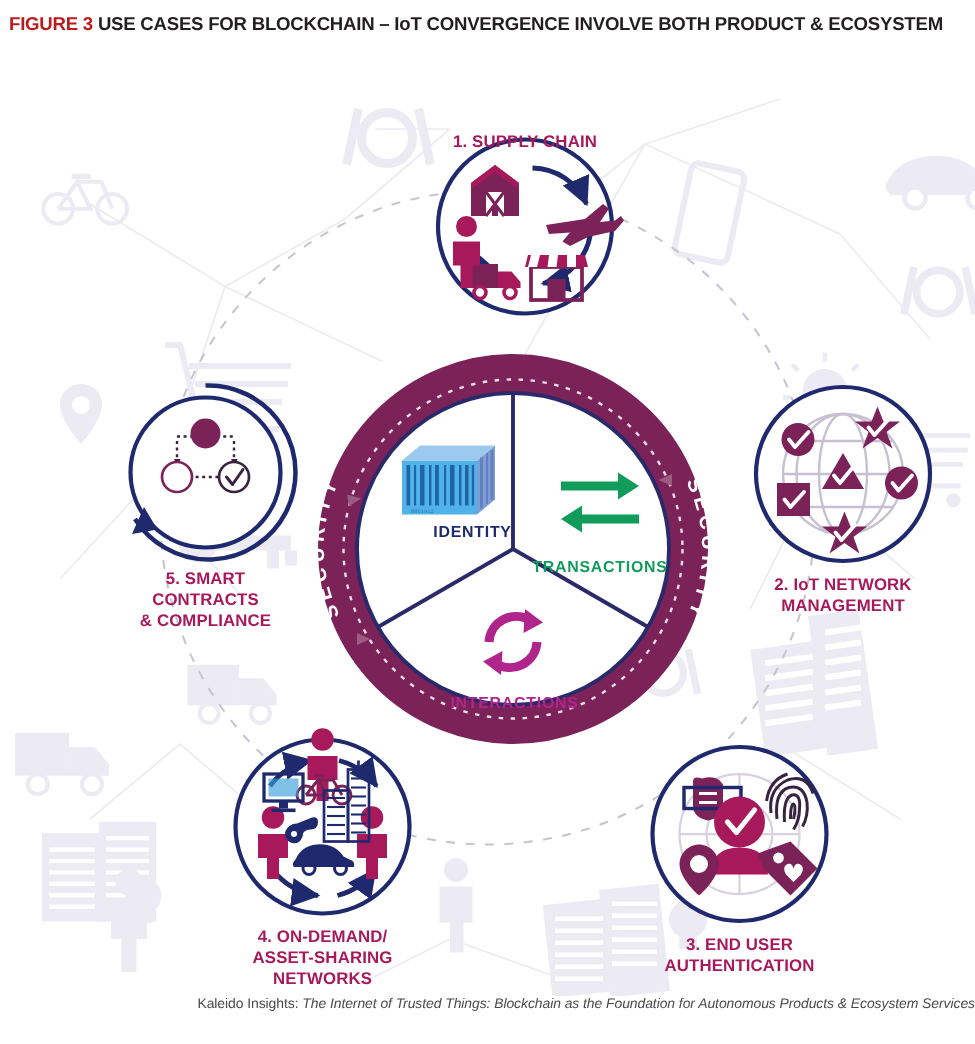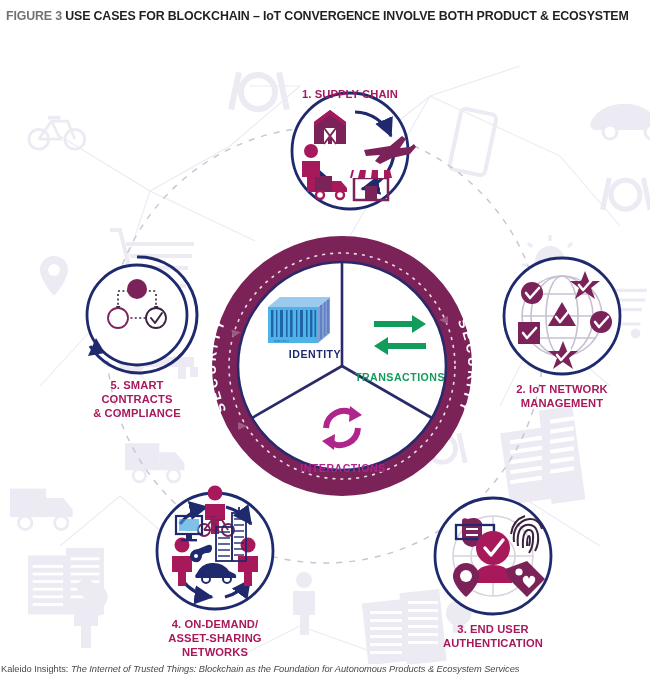--- a/index.html
+++ b/index.html
@@ -28,32 +28,33 @@
     z-index: 40;
   }
   #title-text {
     font-size: 12.4px;
     font-weight: bold;
     letter-spacing: -0.15px;
     color: #231f20;
     white-space: nowrap;
   }
   #title-figure {
-    color: #737373;
+    color: #b91c1c;
     font-weight: bold;
   }
 
   
   #footer-bar {
     position: absolute;
     left: 0; top: 664px;
     width: 650px; height: 32px;
-    padding-left: 1px;
+    padding-left: 12px;
     box-sizing: border-box;
     z-index: 40;
+    text-align: right;
   }
   #footer-text {
     font-size: 9.3px;
     color: #4a4a4a;
     letter-spacing: -0.05px;
     white-space: nowrap;
   }
   #footer-text .it { font-style: italic; }
 
   

